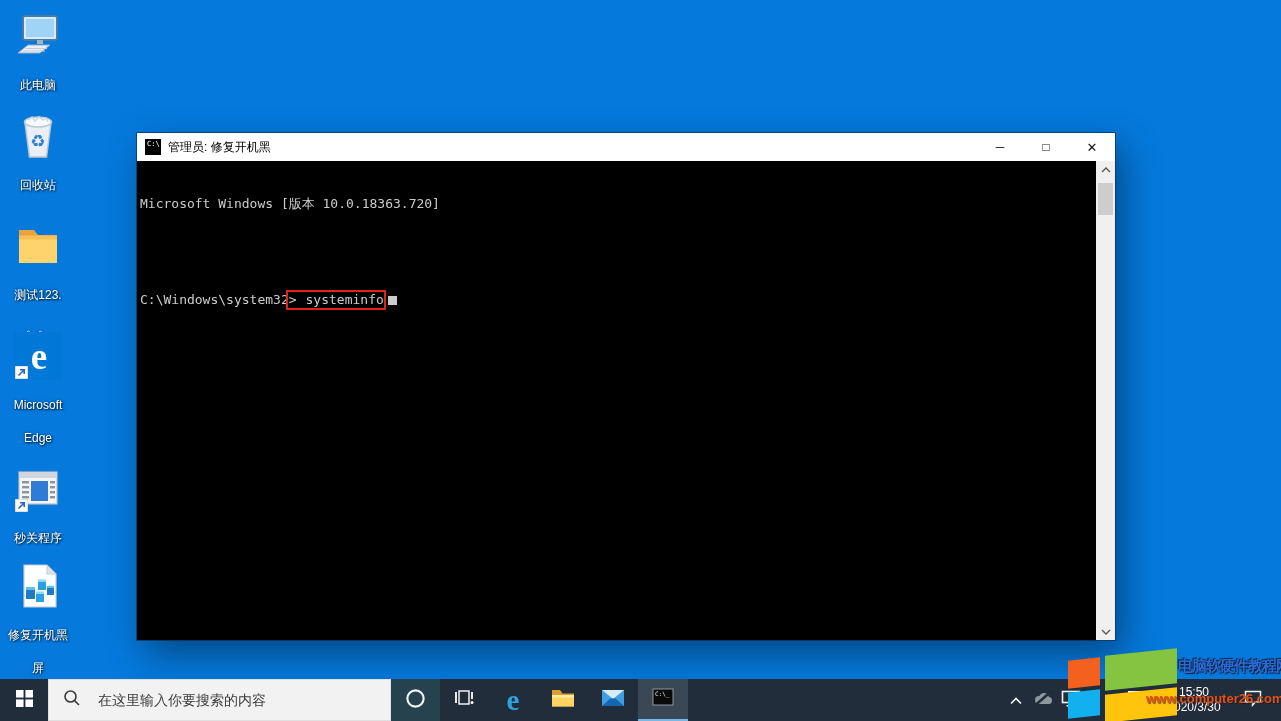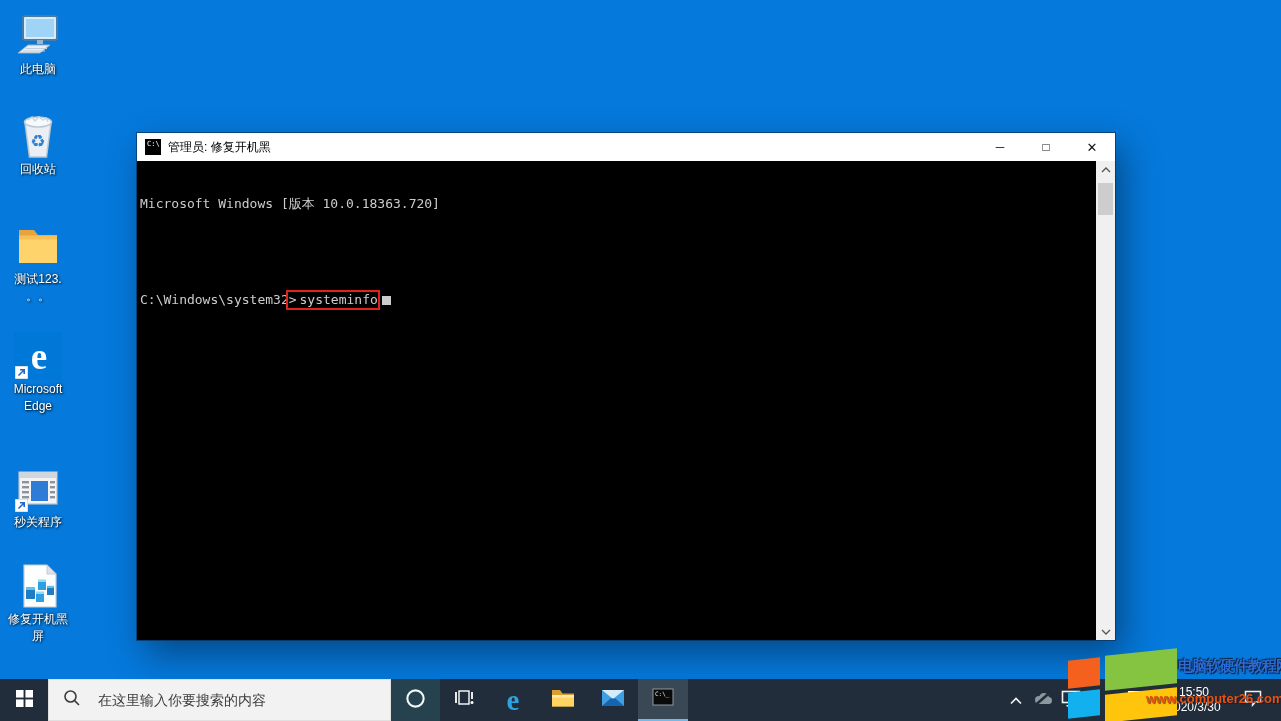--- a/index.html
+++ b/index.html
@@ -4,40 +4,40 @@
 <style>
   * { margin:0; padding:0; box-sizing:border-box; }
   body { font-family:"Liberation Sans", sans-serif; }
   .screen { position:relative; width:1281px; height:721px; background:#0579dc; overflow:hidden; }
 
   
   .dicon { position:absolute; left:0; width:76px; display:flex; flex-direction:column; align-items:center; cursor:default; }
   .dicon-img { width:48px; height:48px; position:relative; }
   .dicon-img svg { width:100%; height:100%; display:block; }
   .shortcut-arrow { position:absolute; left:1px; bottom:1px; width:13px; height:13px; }
-  .dicon-label { margin-top:2px; color:#fff; font-size:12px; line-height:15px; text-align:center;
+  .dicon-label { margin-top:18px; color:#fff; font-size:12px; line-height:15px; text-align:center;
                  text-shadow:1px 1px 2px rgba(0,0,0,.8), 0 0 3px rgba(0,0,0,.5); }
 
   
   .cmdwin { position:absolute; left:137px; top:133px; width:978px; height:507px;
             box-shadow:0 0 0 1px rgba(8,45,85,.65), 8px 14px 34px rgba(0,0,0,.4); }
   .titlebar { height:28px; background:#ffffff; display:flex; align-items:center; padding-left:8px; position:relative; }
   .titlebar-icon { width:16px; height:16px; margin-right:7px; position:relative; background:#000; flex:0 0 auto; }
   .titlebar-icon span { position:absolute; left:2px; top:1px; color:#fff; font-size:7px; font-family:"DejaVu Sans Mono", monospace; }
   .titlebar-title { font-size:12px; color:#000; }
   .winbtns { position:absolute; right:0; top:0; height:28px; display:flex; }
   .winbtn { width:46px; height:28px; display:flex; align-items:center; justify-content:center;
             font-size:12px; color:#111; cursor:default; }
   .winbtn.close { font-size:13px; }
 
   .console { position:relative; height:479px; background:#000000;
              font-family:"DejaVu Sans Mono", monospace; font-size:13px; line-height:16px; color:#cccccc;
              padding:3px 22px 0 3px; white-space:pre; }
   .console .blankline { height:16px; }
-  .redbox { display:inline-block; outline:2px solid #e02318; margin-left:-9px; padding-left:12px; }
+  .redbox { display:inline-block; outline:2px solid #e02318; margin-left:-9px; padding-left:18px; }
   .cursor { display:inline-block; width:9px; height:9px; background:#cccccc; margin-left:4px; vertical-align:-1px; }
 
   
   .vscroll { position:absolute; top:0; right:0; width:19px; height:479px; background:#f0f0f0; }
   .vscroll .arr { position:absolute; left:0; width:19px; height:17px; display:flex; align-items:center; justify-content:center; }
   .vscroll .arr.up { top:0; } .vscroll .arr.down { bottom:0; }
   .vscroll .thumb { position:absolute; left:2px; top:22px; width:15px; height:32px; background:#cdcdcd; }
 
   
   .taskbar { position:absolute; left:0; bottom:0; width:1281px; height:42px; background:#212d3b; z-index:20; }

